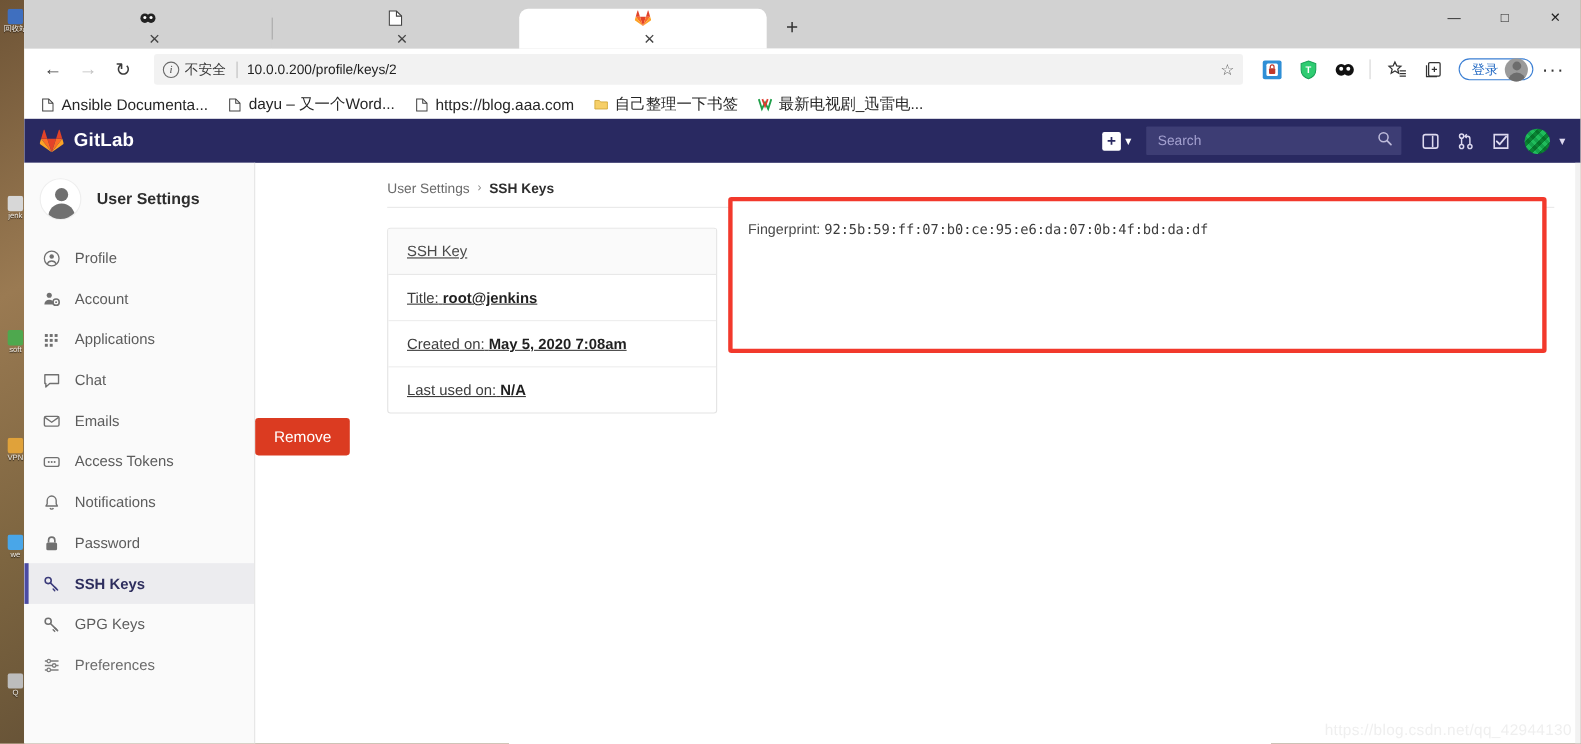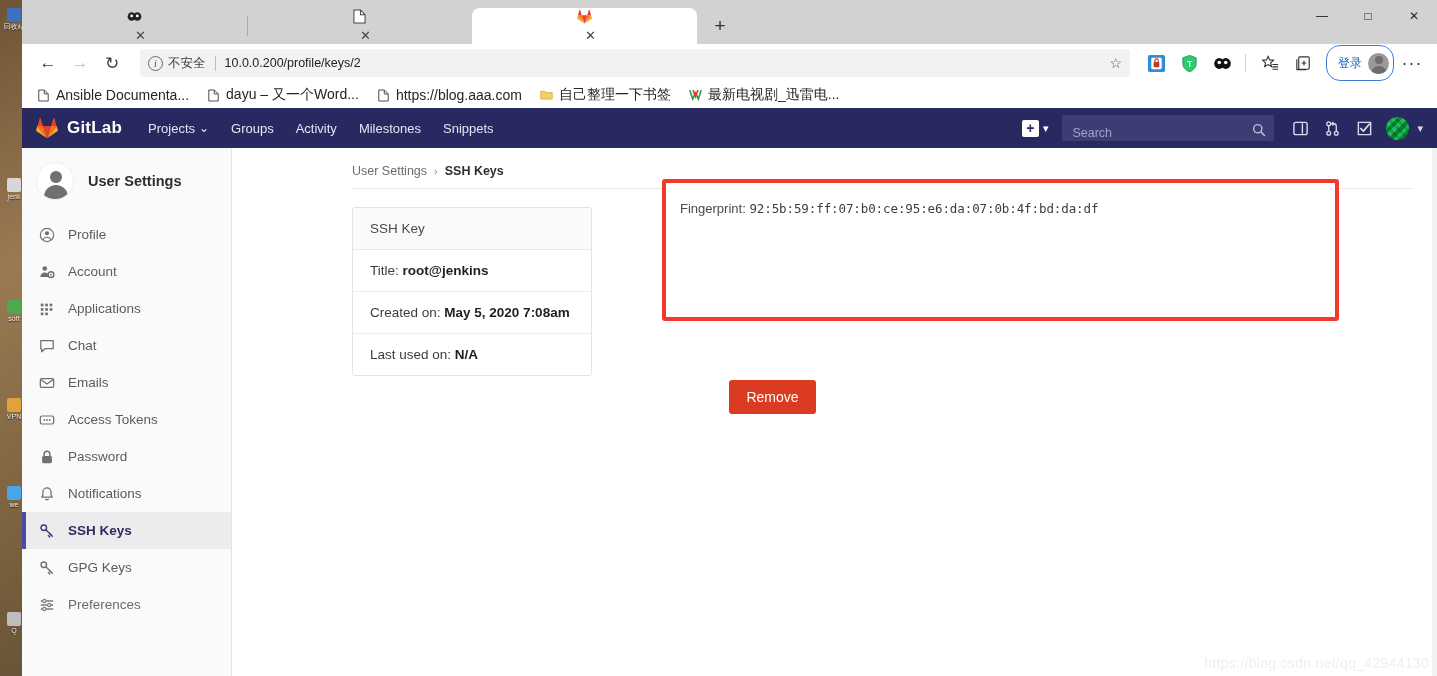--- a/index.html
+++ b/index.html
@@ -120,21 +120,21 @@
   }
   #omnibox .insecure { color: #3a3a3a; font-size: 12.5px; }
   #omnibox .vsep { width: 1px; height: 15px; background: #bdbdbd; margin: 0 9px; }
   #omnibox .url { flex: 1 1 auto; color: #1f1f1f; }
   #omnibox .star { font-size: 14px; color: #555; }
   .tb-ico {
     width: 30px; height: 30px; flex: none; margin-left: 3px;
     display: flex; align-items: center; justify-content: center;
   }
   #signin {
-    height: 36px; margin-left: 8px; padding: 0 4px 0 11px;
+    height: 20px; margin-left: 8px; padding: 0 4px 0 11px;
     border: 1px solid #3b7fd4; border-radius: 14px;
     display: flex; align-items: center; gap: 6px;
     font-size: 12px; color: #1a63c0;
   }
   #signin .av {
     width: 21px; height: 21px; border-radius: 50%;
     background: #9a9a9a; position: relative; overflow: hidden;
   }
   #signin .av::before {
     content:""; position:absolute; left:6.5px; top:3.5px;
@@ -172,23 +172,23 @@
   #navright { margin-left: auto; display: flex; align-items: center; gap: 4px; }
   #plusbtn {
     display:flex; align-items:center; gap:4px; color:#fff; padding: 0 4px;
   }
   #plusbtn .sq {
     width: 17px; height: 17px; background: #fff; border-radius: 2px;
     color: #292961; font-size: 14px; font-weight: 700;
     display:flex; align-items:center; justify-content:center; line-height:1;
   }
   #search {
-    width: 212px; height: 26px; margin: 0 8px 0 6px;
+    width: 232px; height: 26px; margin: 0 8px 0 6px;
     background: #3d3d74; border-radius: 1px;
-    display: flex; align-items: flex-end; padding: 0 8px;
+    display: flex; align-items: center; padding: 0 8px;
   }
   #search input {
     flex: 1 1 auto; background: transparent; border: 0; outline: none;
     color: #fff; font-size: 12.5px; font-family: inherit;
   }
   #search input::placeholder { color: #a3a0cf; }
   .navico {
     width: 28px; height: 28px; display:flex; align-items:center; justify-content:center;
     color: #e6e4f2;
   }
@@ -244,33 +244,33 @@
     font-size: 12.5px; color: #6b6b6b; display: flex; align-items: center; gap: 7px;
     padding-left: 96px;
   }
   #breadcrumb .sep { color: #8a8a8a; font-size: 11px; }
   #breadcrumb .crumb-current { color: #2e2e2e; font-weight: 600; }
   #hrule { margin: 10px 0 0 96px; border-top: 1px solid #e8e8e8; }
 
   #panes { display: flex; gap: 0; padding-left: 96px; }
 
   #keycard {
-    width: 240px; flex: none; margin-top: 18px;
+    width: 300px; flex: none; margin-top: 18px;
     border: 1px solid #e3e3e3; border-radius: 3px; background: #fff;
-    font-size: 13.5px; color: #3d3d3d;
+    font-size: 13.5px; color: #3d3d3d; text-decoration: underline;
   }
   #keycard .ch { padding: 13px 17px; background: #fafafa; border-bottom: 1px solid #e8e8e8; color:#4a4a4a; }
   #keycard .row { padding: 13px 17px; border-bottom: 1px solid #ededed; }
   #keycard .row:last-child { border-bottom: 0; }
   #keycard .row b { color: #1f1f1f; font-weight: 700; }
 
   
   #redbox {
     position: absolute; left: 430px; top: 31px;
-    width: 677px; height: 142px;
+    width: 744px; height: 142px;
     border: 4px solid #f2392c; border-radius: 3px;
     background: #fff;
     padding: 18px 14px 0 14px;
   }
   #fingerprint {
     font-size: 13px; color: #4a4a4a; margin-bottom: 16px; white-space: nowrap;
   }
   #fingerprint .fpval {
     font-family: "DejaVu Sans Mono", monospace; font-size: 12.5px; color: #3d3d3d;
     letter-spacing: -0.1px;
@@ -288,21 +288,21 @@
     background: #f1f1f1; border-top: 1px solid #e4e4e4;
     display: flex; align-items: center;
   }
   #keyscroll .arr { width: 16px; text-align: center; font-size: 8px; color: #6e6e6e; flex:none; }
   #keyscroll .track { flex: 1 1 auto; height: 100%; position: relative; }
   #keyscroll .thumb {
     position: absolute; left: 2px; top: 2px; height: 13px; width: 122px;
     background: #c1c1c1; border-radius: 1px;
   }
 
-  #removewrap { position: absolute; left: 0; right: 24px; top: 232px; display: flex; justify-content: center; padding-right: 100px;}
+  #removewrap { position: absolute; left: 0; right: 24px; top: 232px; display: flex; justify-content: flex-start; padding-right: 100px;}
   #removebtn {
     background: #db3b21; color: #fff; border: 0; border-radius: 3px;
     font-size: 14px; padding: 9px 17px; font-family: inherit; cursor: pointer;
   }
 
   #watermark {
     position: absolute; right: 8px; bottom: 7px;
     font-size: 14px; color: #efefef; letter-spacing: .3px;
     pointer-events: none;
   }
@@ -488,30 +488,20 @@
             <path d="M8 15.5 5.1 6.6h5.8z" fill="#e24329"></path>
             <path d="M8 15.5 5.1 6.6H1L8 15.5z" fill="#fc6d26"></path>
             <path d="M1 6.6 .1 9.5c-.1.3 0 .6.3.8L8 15.5z" fill="#fca326"></path>
             <path d="M1 6.6h4.1L3.3.9c-.1-.3-.5-.3-.6 0z" fill="#e24329"></path>
             <path d="M8 15.5 10.9 6.6H15z" fill="#fc6d26"></path>
             <path d="M15 6.6l.9 2.9c.1.3 0 .6-.3.8L8 15.5z" fill="#fca326"></path>
             <path d="M15 6.6h-4.1L12.7.9c.1-.3.5-.3.6 0z" fill="#e24329"></path>
           </svg>
         <span class="gltext">GitLab</span>
       </div>
-      <div id="navlinks">
-        <a href="#">
-            <span>Projects</span>
-            <span style="font-size:12px;">⌄</span>
-          </a>
-        <a href="#">Groups</a>
-        <a href="#">Activity</a>
-        <a href="#">Milestones</a>
-        <a href="#">Snippets</a>
-      </div>
 
       <div id="navright">
         <div id="plusbtn">
           <span class="sq">+</span>
           <span style="font-size:11px;">▾</span>
         </div>
         <div id="search">
           <input type="text" placeholder="Search" style="">
           <span>
             <svg width="14" height="14" viewBox="0 0 16 16">
@@ -616,34 +606,34 @@
                 <circle cx="6" cy="9" r="1" fill="#707070"></circle>
                 <circle cx="9" cy="9" r="1" fill="#707070"></circle>
                 <circle cx="12" cy="9" r="1" fill="#707070"></circle>
               </svg>
             </span>
           <span>Access Tokens</span>
         </div>
         <div class="sb-item">
           <span class="sbico">
               <svg width="16" height="16" viewBox="0 0 18 18">
+                <path d="M9 2.2a4.6 4.6 0 0 1 4.6 4.6v3.4l1.3 2.2H3.1l1.3-2.2V6.8A4.6 4.6 0 0 1 9 2.2z" fill="none" stroke="#707070" stroke-width="1.4" stroke-linejoin="round"></path>
+                <path d="M7.3 14.4a1.8 1.8 0 0 0 3.4 0" fill="none" stroke="#707070" stroke-width="1.4"></path>
+              </svg>
+            </span>
+          <span>Notifications</span>
+        </div>
+        <div class="sb-item">
+          <span class="sbico">
+              <svg width="16" height="16" viewBox="0 0 18 18">
                 <rect x="3.5" y="8" width="11" height="8" rx="1.6" fill="#707070"></rect>
                 <path d="M5.8 8V5.8a3.2 3.2 0 0 1 6.4 0V8" fill="none" stroke="#707070" stroke-width="1.7"></path>
               </svg>
             </span>
           <span>Password</span>
-        </div>
-        <div class="sb-item">
-          <span class="sbico">
-              <svg width="16" height="16" viewBox="0 0 18 18">
-                <path d="M9 2.2a4.6 4.6 0 0 1 4.6 4.6v3.4l1.3 2.2H3.1l1.3-2.2V6.8A4.6 4.6 0 0 1 9 2.2z" fill="none" stroke="#707070" stroke-width="1.4" stroke-linejoin="round"></path>
-                <path d="M7.3 14.4a1.8 1.8 0 0 0 3.4 0" fill="none" stroke="#707070" stroke-width="1.4"></path>
-              </svg>
-            </span>
-          <span>Notifications</span>
         </div>
         <div class="sb-item active">
           <span class="sbico">
               <svg width="16" height="16" viewBox="0 0 18 18">
                 <circle cx="5.4" cy="5.4" r="3.1" fill="none" stroke="#3b3b7a" stroke-width="1.6"></circle>
                 <path d="M7.7 7.7 15 15" stroke="#3b3b7a" stroke-width="1.6" stroke-linecap="round"></path>
                 <path d="M12.3 12.3l1.6 1.6M10.5 14.1l1.6 1.6" stroke="#3b3b7a" stroke-width="1.5" stroke-linecap="round"></path>
               </svg>
             </span>
           <span>SSH Keys</span>

